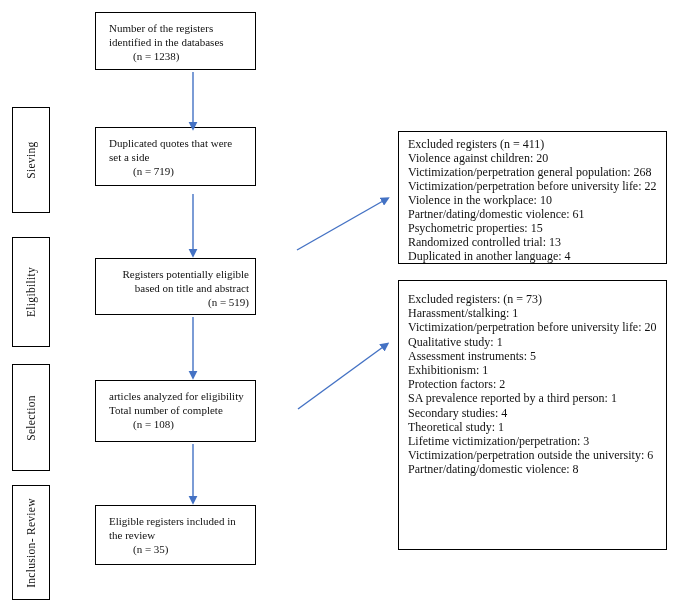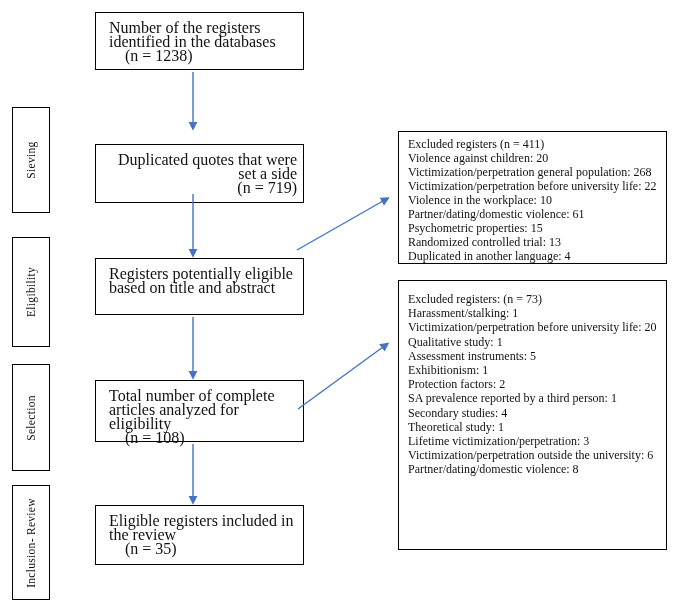--- a/index.html
+++ b/index.html
@@ -17,26 +17,26 @@
   }
   .stage .vtxt{
     transform:rotate(-90deg);white-space:nowrap;font-size:11.5px;letter-spacing:.3px;
   }
   .s1{top:107px;height:106px;}
   .s2{top:237px;height:110px;}
   .s3{top:364px;height:107px;}
   .s4{top:485px;height:115px;}
   
   .flowbox{
-    left:95px;width:209px;padding:8px 6px 0 13px;font-size:16px;line-height:14px;
+    left:95px;width:161px;padding:8px 6px 0 13px;font-size:11px;line-height:14px;
   }
-  .flowbox .count{margin-left:16px;}
+  .flowbox .count{margin-left:24px;}
   .b1{top:12px;height:58px;}
-  .b2{top:144px;height:59px;text-align:right;}
-  .b3{top:258px;height:57px;}
+  .b2{top:127px;height:59px;}
+  .b3{top:258px;height:57px;text-align:right;}
   .b4{top:380px;height:62px;}
   .b5{top:505px;height:60px;}
   
   .exbox{
     left:398px;width:269px;font-size:12px;padding:5px 6px 0 9px;
   }
   .r1{top:131px;height:133px;line-height:14px;}
   .r2{top:280px;height:270px;line-height:14.2px;padding-top:11px;}
   .xline{white-space:nowrap;}
   
@@ -66,24 +66,25 @@
     <div class="count">(n = 1238)</div>
   </div>
   <div class="box flowbox b2">
     <div>Duplicated quotes that were</div>
     <div>set a side</div>
     <div class="count">(n = 719)</div>
   </div>
   <div class="box flowbox b3">
     <div>Registers potentially eligible</div>
     <div>based on title and abstract</div>
+    <div class="count">(n = 519)</div>
   </div>
   <div class="box flowbox b4">
+    <div>articles analyzed for eligibility</div>
     <div>Total number of complete</div>
-    <div>articles analyzed for eligibility</div>
     <div class="count">(n = 108)</div>
   </div>
   <div class="box flowbox b5">
     <div>Eligible registers included in</div>
     <div>the review</div>
     <div class="count">(n = 35)</div>
   </div>
 
   <div class="box exbox r1">
     <div class="xline">Excluded registers (n = 411)</div>

